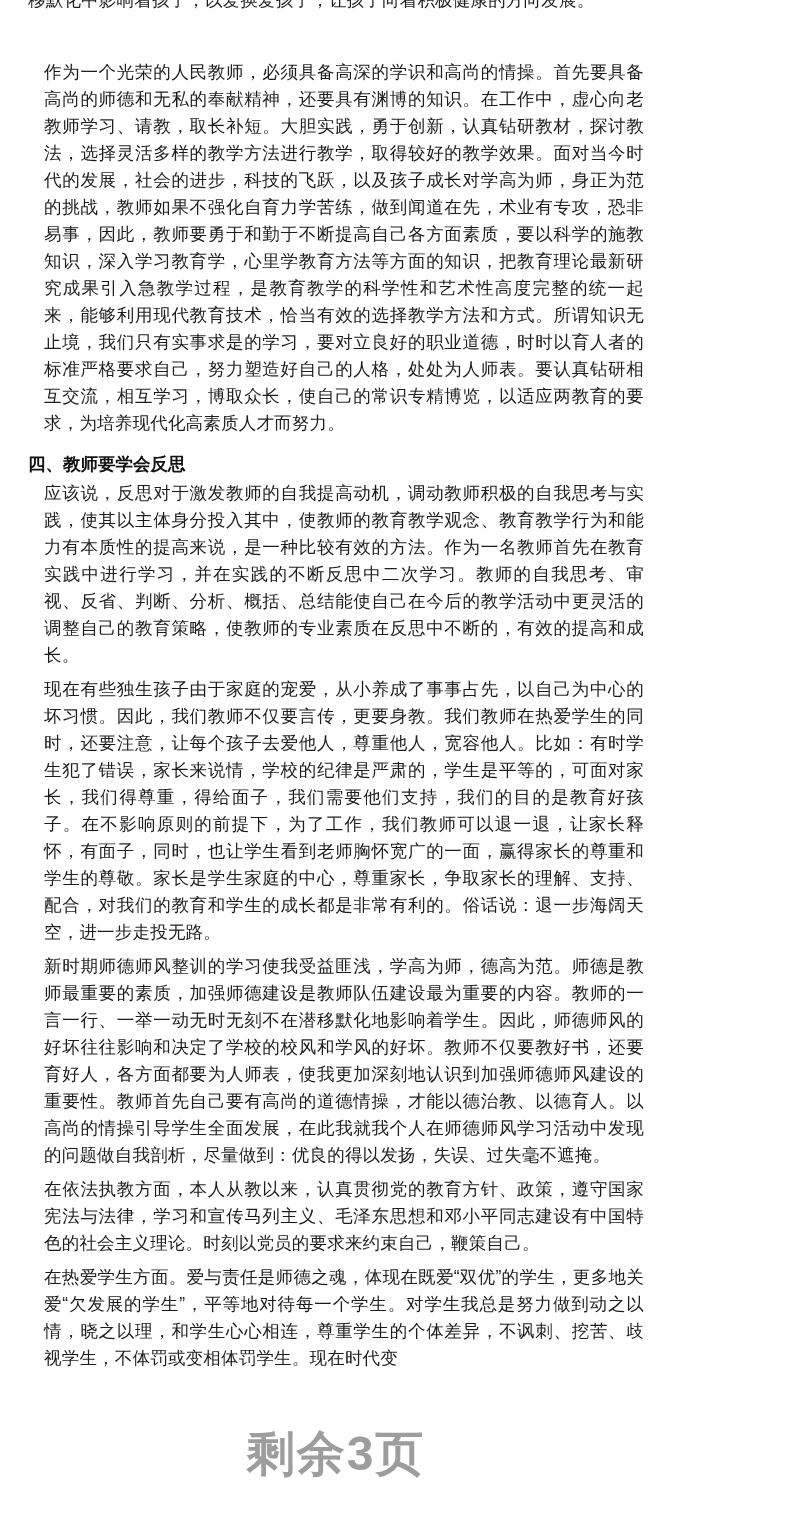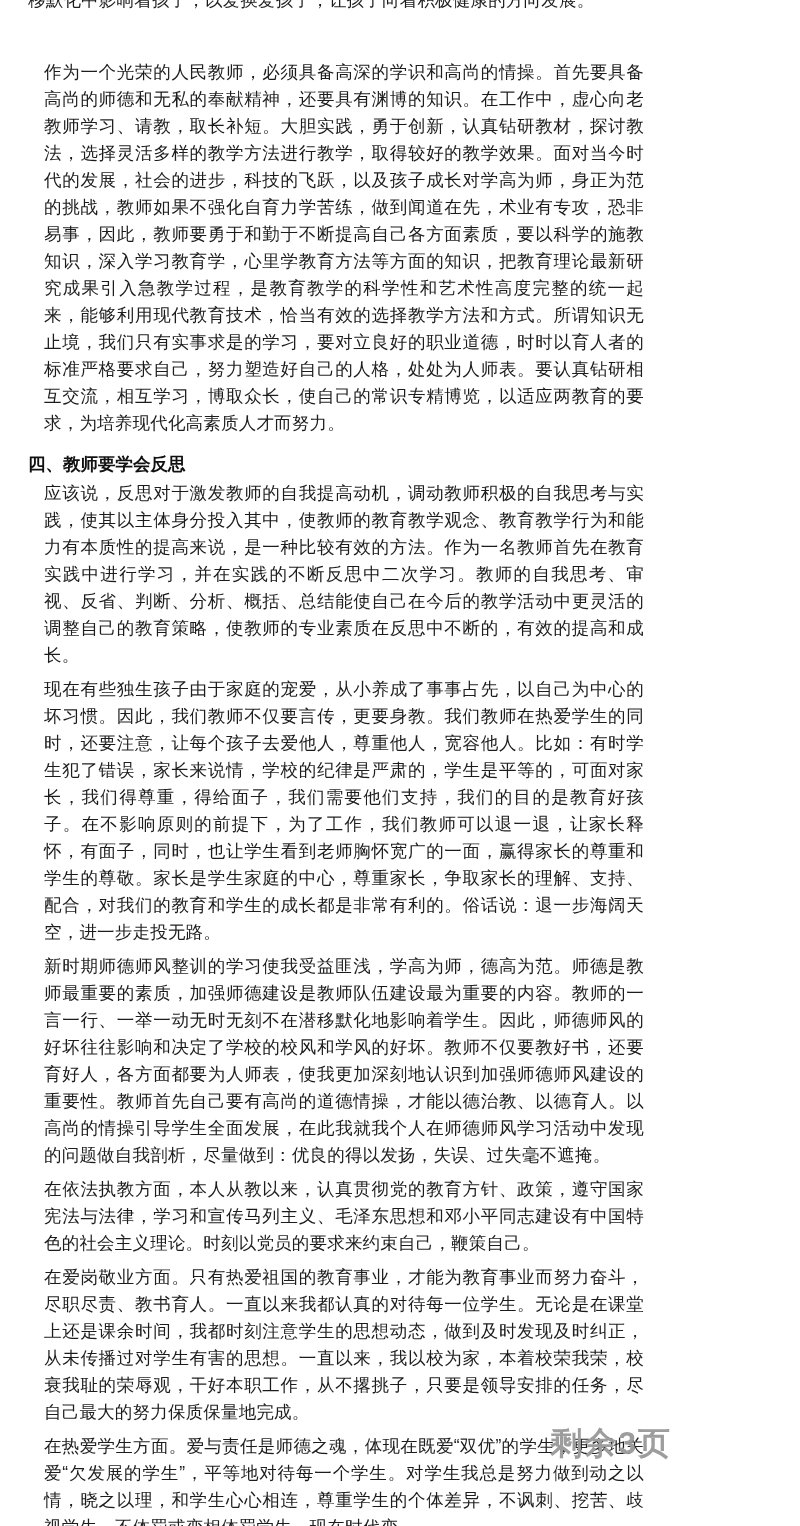--- a/index.html
+++ b/index.html
@@ -46,25 +46,25 @@
   }
   .para.tight {
     margin-top: 2px;
   }
   .footer {
     position: absolute;
     left: 0;
     right: 0;
     top: 1422px;
     display: flex;
-    justify-content: flex-end;
+    justify-content: center;
     align-items: baseline;
     gap: 52px;
     color: #9d9d9d;
-    font-size: 32px;
+    font-size: 48px;
     font-weight: bold;
     letter-spacing: 2px;
   }
 </style>
 </head>
 <body>
 
 <div class="page">
 
   <p class="text top-partial">移默化中影响着孩子，以爱换爱孩子，让孩子向着积极健康的方向发展。</p>
@@ -75,21 +75,20 @@
   <h2 class="heading second">四、教师要学会反思</h2>
 
   <p class="text para tight">应该说，反思对于激发教师的自我提高动机，调动教师积极的自我思考与实践，使其以主体身分投入其中，使教师的教育教学观念、教育教学行为和能力有本质性的提高来说，是一种比较有效的方法。作为一名教师首先在教育实践中进行学习，并在实践的不断反思中二次学习。教师的自我思考、审视、反省、判断、分析、概括、总结能使自己在今后的教学活动中更灵活的调整自己的教育策略，使教师的专业素质在反思中不断的，有效的提高和成长。</p>
 
   <p class="text para">现在有些独生孩子由于家庭的宠爱，从小养成了事事占先，以自己为中心的坏习惯。因此，我们教师不仅要言传，更要身教。我们教师在热爱学生的同时，还要注意，让每个孩子去爱他人，尊重他人，宽容他人。比如：有时学生犯了错误，家长来说情，学校的纪律是严肃的，学生是平等的，可面对家长，我们得尊重，得给面子，我们需要他们支持，我们的目的是教育好孩子。在不影响原则的前提下，为了工作，我们教师可以退一退，让家长释怀，有面子，同时，也让学生看到老师胸怀宽广的一面，赢得家长的尊重和学生的尊敬。家长是学生家庭的中心，尊重家长，争取家长的理解、支持、配合，对我们的教育和学生的成长都是非常有利的。俗话说：退一步海阔天空，进一步走投无路。</p>
 
   <p class="text para">新时期师德师风整训的学习使我受益匪浅，学高为师，德高为范。师德是教师最重要的素质，加强师德建设是教师队伍建设最为重要的内容。教师的一言一行、一举一动无时无刻不在潜移默化地影响着学生。因此，师德师风的好坏往往影响和决定了学校的校风和学风的好坏。教师不仅要教好书，还要育好人，各方面都要为人师表，使我更加深刻地认识到加强师德师风建设的重要性。教师首先自己要有高尚的道德情操，才能以德治教、以德育人。以高尚的情操引导学生全面发展，在此我就我个人在师德师风学习活动中发现的问题做自我剖析，尽量做到：优良的得以发扬，失误、过失毫不遮掩。</p>
 
   <p class="text para">在依法执教方面，本人从教以来，认真贯彻党的教育方针、政策，遵守国家宪法与法律，学习和宣传马列主义、毛泽东思想和邓小平同志建设有中国特色的社会主义理论。时刻以党员的要求来约束自己，鞭策自己。</p>
 
-  <p class="text para">在爱岗敬业方面。只有热爱祖国的教育事业，才能为教育事业而努力奋斗，尽职尽责、教书育人。一直以来我都认真的对待每一位学生。无论是在课堂上还是课余时间，我都时刻注意学生的思想动态，做到及时发现及时纠正，从未传播过对学生有害的思想。一直以来，我以校为家，本着校荣我荣，校衰我耻的荣辱观，干好本职工作，从不撂挑子，只要是领导安排的任务，尽自己最大的努力保质保量地完成。</p>
 
   <p class="text para">在热爱学生方面。爱与责任是师德之魂，体现在既爱“双优”的学生，更多地关爱“欠发展的学生”，平等地对待每一个学生。对学生我总是努力做到动之以情，晓之以理，和学生心心相连，尊重学生的个体差异，不讽刺、挖苦、歧视学生，不体罚或变相体罚学生。现在时代变</p>
 
   <div class="footer">
     <span>剩余3页</span>
   </div>
 
 </div>
 
 </body></html>

